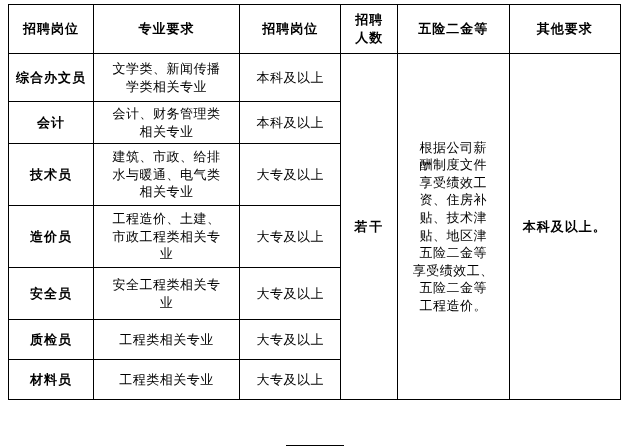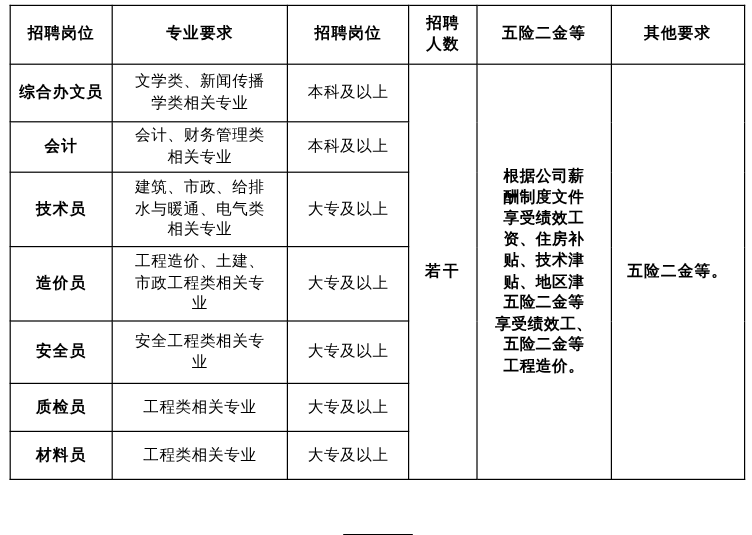--- a/index.html
+++ b/index.html
@@ -54,21 +54,21 @@
   td.edu-cell {
     font-size: 12.5px;
     letter-spacing: 0.5px;
   }
   td.count-cell {
     font-weight: bold;
     font-size: 14px;
     letter-spacing: 2px;
   }
   td.salary-cell {
-    font-weight: bold;
+    font-weight: normal;
     font-size: 13px;
     letter-spacing: 0.5px;
     line-height: 1.5;
     padding: 4px 8px;
   }
   td.other-cell {
     font-weight: bold;
     font-size: 13px;
     letter-spacing: 1px;
     vertical-align: top;
@@ -137,21 +137,21 @@
           <span>酬制度文件</span>
           <span>享受绩效工</span>
           <span>资、住房补</span>
           <span>贴、技术津</span>
           <span>贴、地区津</span>
           <span>五险二金等</span>
           <span>享受绩效工、</span>
           <span>五险二金等</span>
           <span>工程造价。</span>
         </td>
-        <td class="other-cell" rowspan="7">五险二金等。</td>
+        <td class="other-cell" rowspan="7">本科及以上。</td>
       </tr>
 
       <tr class="row-2">
         <td class="post-cell">会计</td>
         <td class="major-cell multi-line">
           <span>会计、财务管理类</span>
           <span>相关专业</span>
         </td>
         <td class="edu-cell">本科及以上</td>
       </tr>

